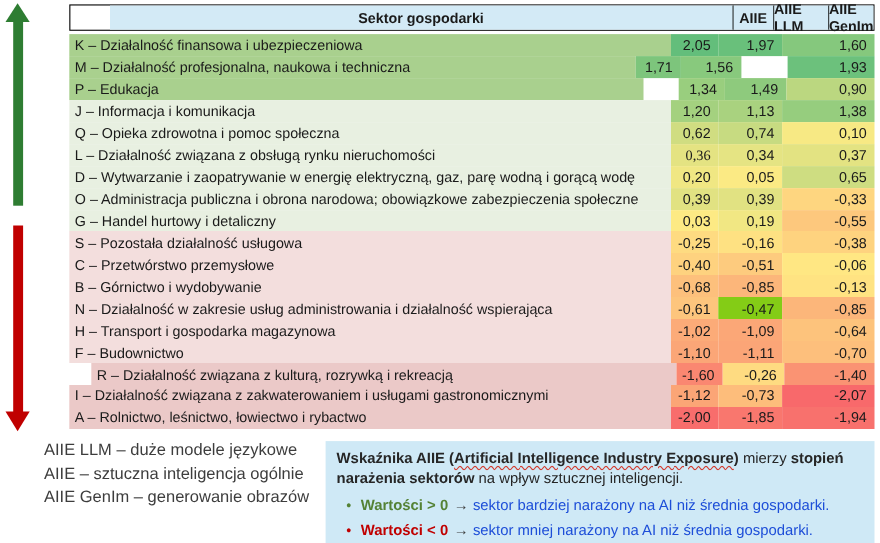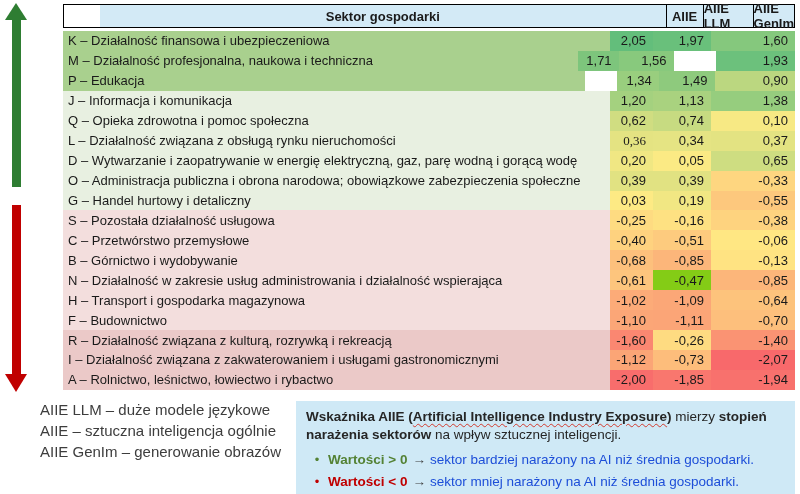--- a/index.html
+++ b/index.html
@@ -148,21 +148,21 @@
         <div class="td-val w2" style="background: rgb(251, 167, 119);">-1,09</div>
         <div class="td-val w3" style="background: rgb(253, 195, 124);">-0,64</div>
       </div>
       <div class="trow">
         <div class="td-label" style="background: rgb(243, 222, 221);">F – Budownictwo</div>
         <div class="td-val w1" style="background: rgb(251, 166, 119);">-1,10</div>
         <div class="td-val w2" style="background: rgb(251, 165, 119);">-1,11</div>
         <div class="td-val w3" style="background: rgb(253, 191, 124);">-0,70</div>
       </div>
       <div class="trow">
-        <div class="td-label" style="background: rgb(235, 201, 200);">R – Działalność związana z kulturą, rozrywką i rekreacją</div>
+        <div class="td-label" style="background: rgb(235, 201, 200); margin-left: 20px;">R – Działalność związana z kulturą, rozrywką i rekreacją</div>
         <div class="td-val w1" style="background: rgb(250, 135, 113);">-1,60</div>
         <div class="td-val w2" style="background: rgb(254, 219, 129);">-0,26</div>
         <div class="td-val w3" style="background: rgb(250, 147, 115);">-1,40</div>
       </div>
       <div class="trow">
         <div class="td-label" style="background: rgb(235, 201, 200);">I – Działalność związana z zakwaterowaniem i usługami gastronomicznymi</div>
         <div class="td-val w1" style="background: rgb(251, 165, 118);">-1,12</div>
         <div class="td-val w2" style="background: rgb(253, 189, 123);">-0,73</div>
         <div class="td-val w3" style="background: rgb(248, 105, 107);">-2,07</div>
       </div>

